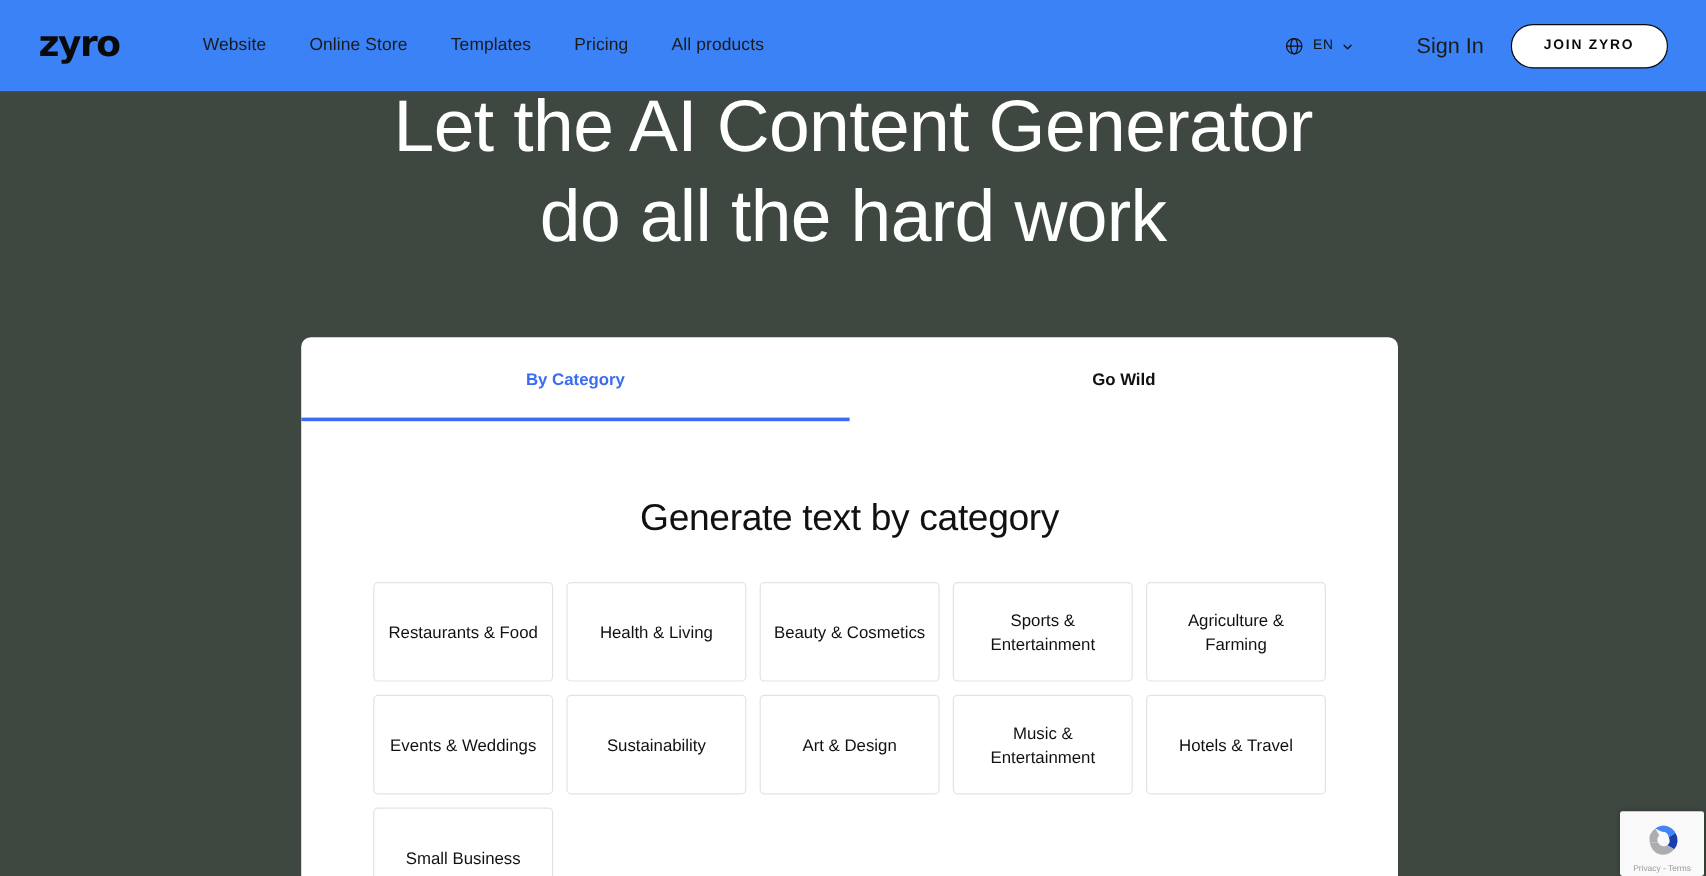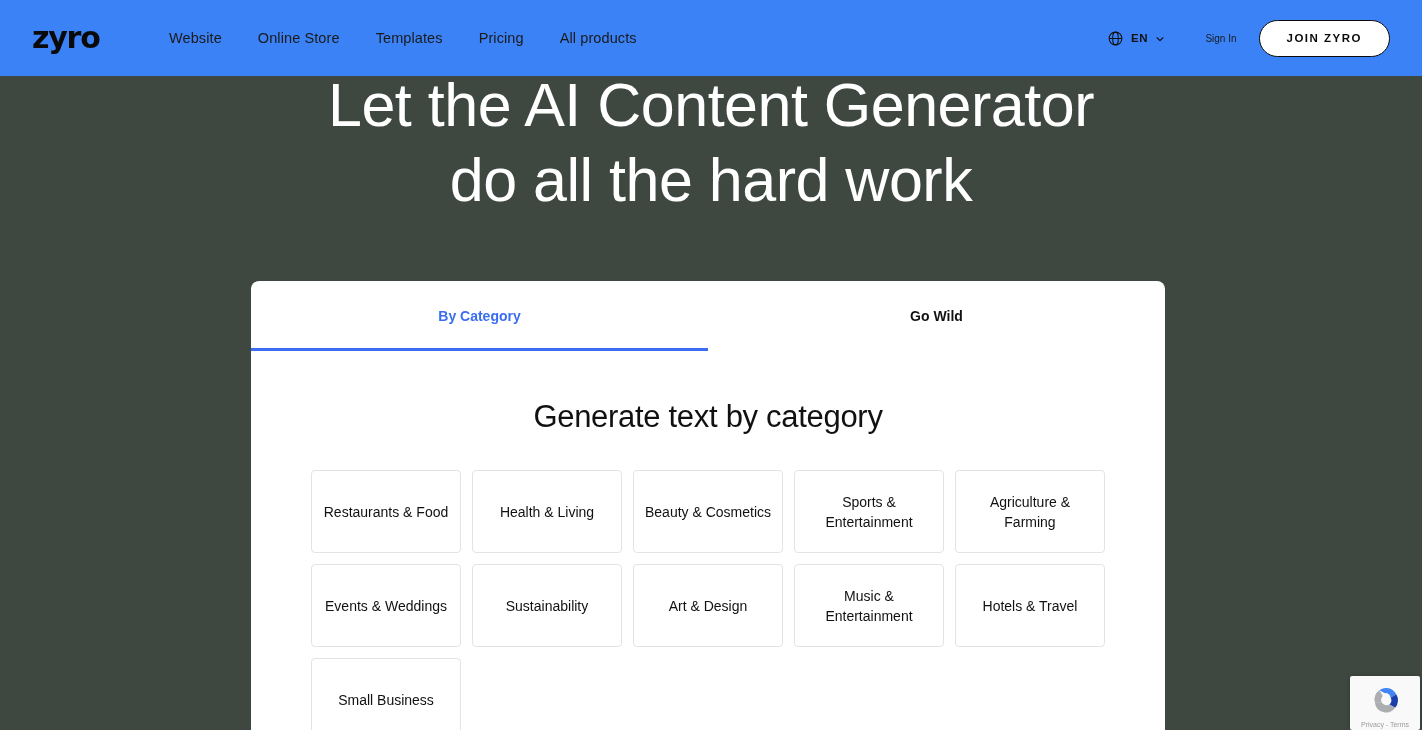--- a/index.html
+++ b/index.html
@@ -65,30 +65,30 @@
   .lang-switch {
     display: flex;
     align-items: center;
     gap: 7px;
     cursor: pointer;
     padding: 6px 4px;
   }
   .globe-icon { width: 17px; height: 17px; display: block; }
   .lang-code {
     font-size: 11.5px;
-    font-weight: 700;
+    font-weight: 400;
     letter-spacing: 0.7px;
     color: #111;
   }
   .chevron-down { width: 10px; height: 10px; display: block; margin-top: 1px; }
 
   .signin-link {
-    font-size: 10px;
+    font-size: 18px;
     color: #1a1a1a;
-    margin-left: 36px;
+    margin-left: 48px;
     cursor: pointer;
     white-space: nowrap;
   }
 
   .join-btn {
     margin-left: 22px;
     height: 37px;
     padding: 0 27px;
     border: 1.6px solid #0a0a0a;
     border-radius: 20px;
@@ -161,21 +161,21 @@
   .tab.active { color: #3a6df0; }
   .tab.active::after {
     content: "";
     position: absolute;
     left: 0; right: 0; bottom: 0;
     height: 3px;
     background: #3a6df0;
   }
 
   .card-heading {
-    margin-top: 48px;
+    margin-top: 63px;
     text-align: center;
     font-size: 31px;
     font-weight: 300;
     color: #111111;
     letter-spacing: -0.3px;
   }
 
   .cat-grid {
     margin: 35px auto 0 auto;
     width: 794px;

